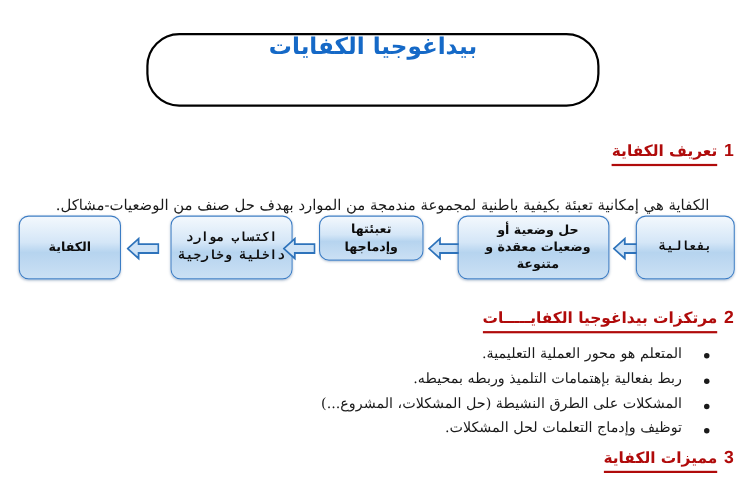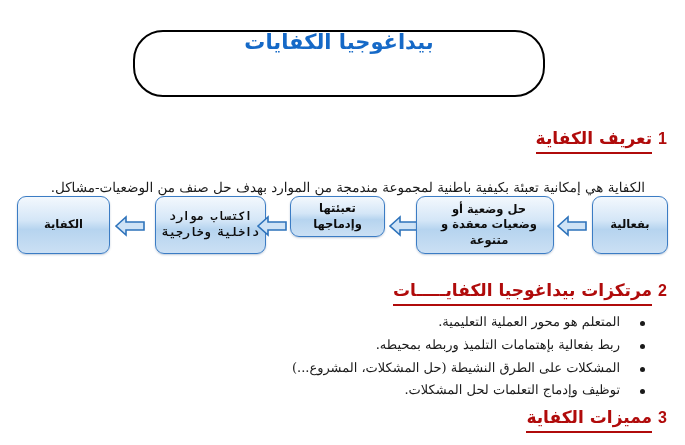--- a/index.html
+++ b/index.html
@@ -50,21 +50,21 @@
   }
   .section-num {
     color: #b00b0b;
     font-size: 16px;
     font-weight: bold;
     font-family: "Liberation Sans", sans-serif;
     direction: ltr;
   }
   .section-title {
     color: #b00b0b;
-    font-size: 17px;
+    font-size: 14px;
     font-weight: bold;
     border-bottom: 2.2px solid #b00b0b;
     padding-bottom: 3px;
     line-height: 1.15;
   }
 
   #head-1 { right: 18px; top: 129px; }
   #head-2 { right: 18px; top: 281px; }
   #head-3 { right: 18px; top: 408px; }
 
@@ -103,21 +103,21 @@
     color: #0d0d0d;
     font-size: 11.5px;
     font-weight: bold;
     line-height: 1.35;
     padding: 2px 4px;
   }
   #box-0 { right: 575px; top: 0; width: 93px; height: 58px; }
   #box-1 { right: 419px; top: 0; width: 111px; height: 58px; font-family: Liberation Mono, monospace; }
   #box-2 { right: 300px; top: 0; width: 95px;  height: 41px; }
   #box-3 { right: 131px; top: 0; width: 138px; height: 58px; padding-left: 12px; }
-  #box-4 { right: 17px;  top: 0; width: 76px;  height: 58px; }
+  #box-4 { right: 17px;  top: 0; width: 90px;  height: 58px; font-family: Liberation Mono, monospace; }
 
   .flow-arrow {
     position: absolute;
     top: 19px;
     width: 30px;
     height: 22px;
   }
   #arrow-0 { right: 540px; }
   #arrow-1 { right: 398px; }
   #arrow-2 { right: 266px; }

